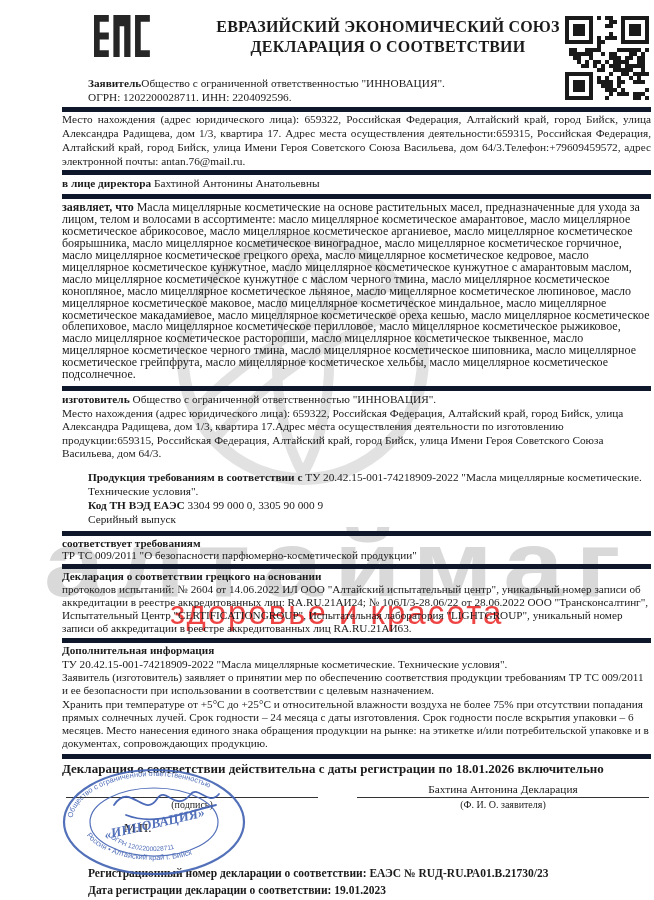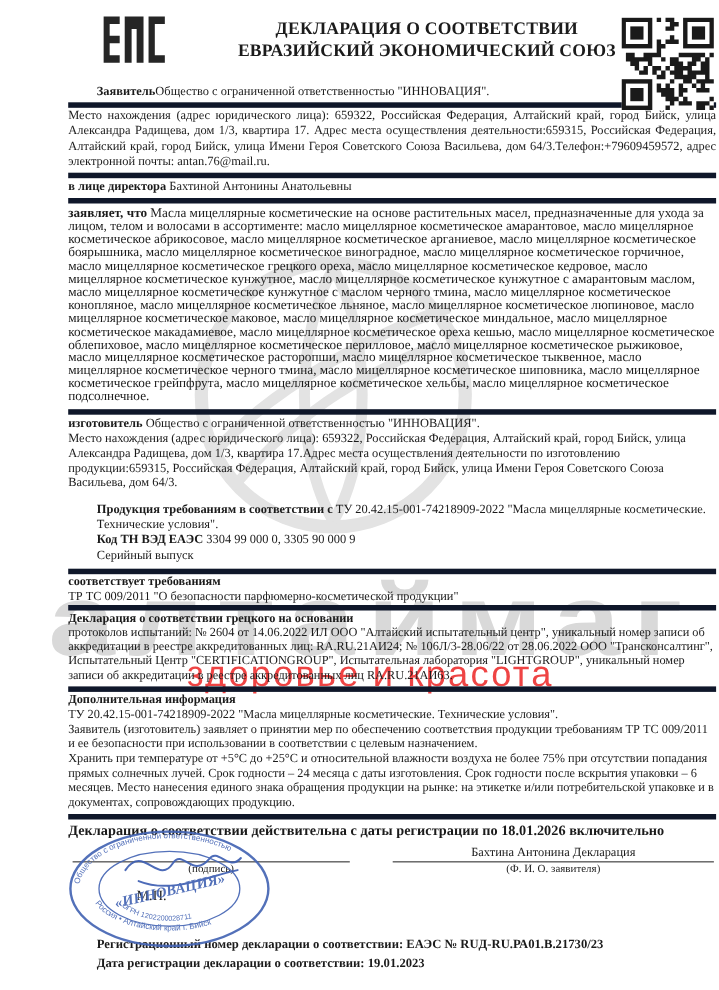--- a/index.html
+++ b/index.html
@@ -96,27 +96,28 @@
 
     <div class="header">
       <svg class="eac" width="57" height="46" viewBox="0 0 100 74">
         <g fill="#262626">
           <path d="M0 0 H26 V12 H10 V31 H26 V43 H10 V62 H26 V74 H0 Z"></path>
           <path d="M34 0 h30 v74 h-11 v-54 h-8 v54 h-11 z"></path>
           <path d="M72 0 H98 V12 H82 V62 H98 V74 H72 Z"></path>
         </g>
       </svg>
       <div class="titles">
+        <div>ЕВРАЗИЙСКИЙ ЭКОНОМИЧЕСКИЙ СОЮЗ</div>
         <div>ДЕКЛАРАЦИЯ О СООТВЕТСТВИИ</div>
-        <div>ЕВРАЗИЙСКИЙ ЭКОНОМИЧЕСКИЙ СОЮЗ</div>
       </div>
     </div>
 
     <section class="sec-applicant">
       <p><b>Заявитель</b><span>Общество с ограниченной ответственностью "ИННОВАЦИЯ".</span></p>
+      <p>ОГРН: 1202200028711. ИНН: 2204092596.</p>
     </section>
 
     <section class="sec-address rule">
       <p class="just">Место нахождения (адрес юридического лица): 659322, Российская Федерация, Алтайский край, город Бийск, улица Александра Радищева, дом 1/3, квартира 17. Адрес места осуществления деятельности:659315, Российская Федерация, Алтайский край, город Бийск, улица Имени Героя Советского Союза Васильева, дом 64/3.Телефон:+79609459572, адрес электронной почты: antan.76@mail.ru.</p>
     </section>
 
     <section class="sec-director rule">
       <p><b>в лице директора</b><span> Бахтиной Антонины Анатольевны</span></p>
     </section>
 

